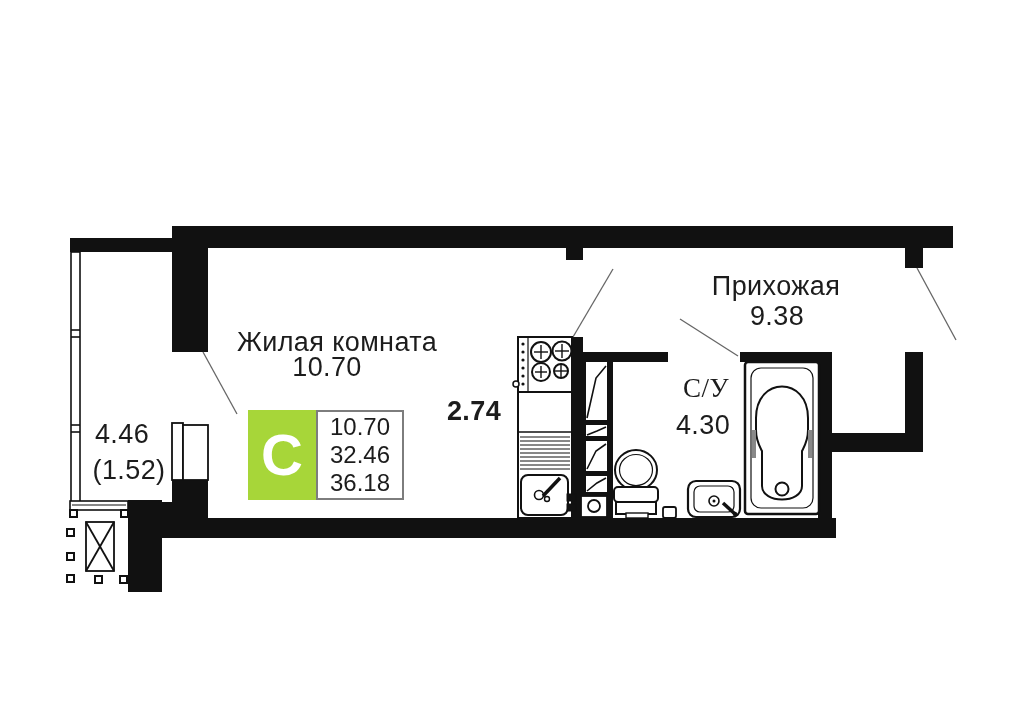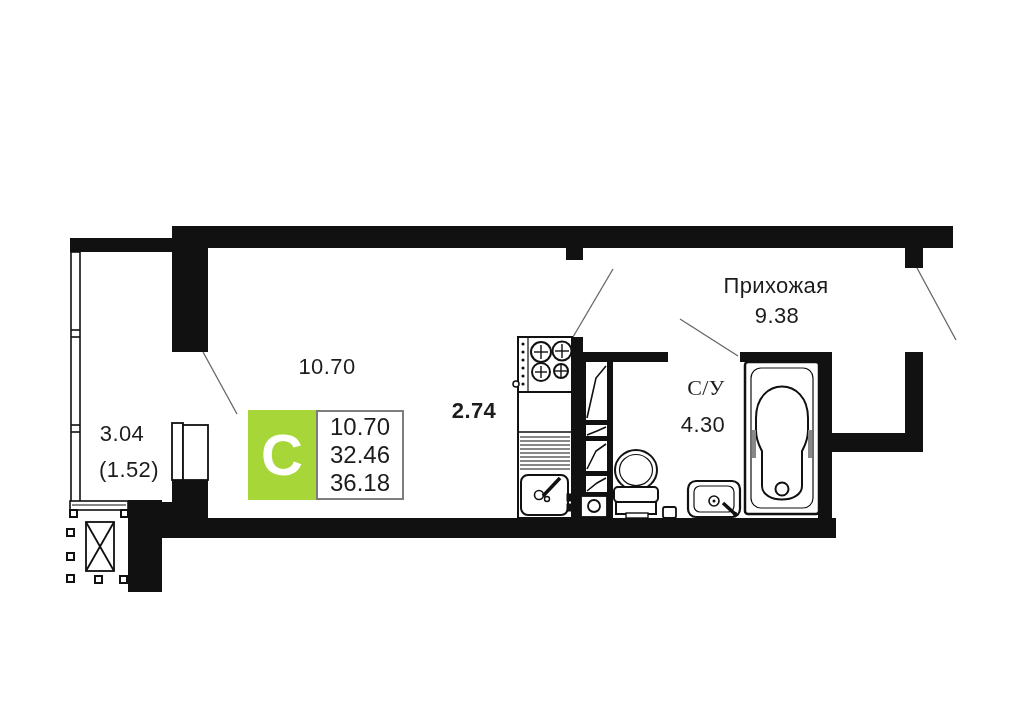--- a/index.html
+++ b/index.html
@@ -3,21 +3,21 @@
 <meta charset="utf-8">
 <style>
   html,body{margin:0;padding:0;background:#ffffff;}
   .canvas{
     position:relative;width:1024px;height:724px;background:#ffffff;
     font-family:"Liberation Sans", sans-serif;color:#1c1c1c;overflow:hidden;
   }
   svg{position:absolute;left:0;top:0;}
   .lbl{
     position:absolute;transform:translate(-50%,-50%);
-    font-size:22px;letter-spacing:.4px;white-space:nowrap;color:#1c1c1c;
+    font-size:27px;letter-spacing:.4px;white-space:nowrap;color:#1c1c1c;
   }
   .badge{
     position:absolute;left:248px;top:410px;width:68px;height:90px;
     background:#a7d639;display:flex;align-items:center;justify-content:center;
   }
   .badge-letter{color:#ffffff;font-size:58px;font-weight:bold;line-height:1;}
   .area-box{
     position:absolute;left:316px;top:410px;width:88px;height:90px;
     background:#ffffff;border:2px solid #7d7d7d;box-sizing:border-box;
     display:flex;flex-direction:column;justify-content:center;align-items:center;
@@ -174,27 +174,28 @@
     <g fill="#ffffff" stroke="#111111">
       <rect x="745" y="362" width="74" height="152" rx="3" stroke-width="2.5"></rect>
       <rect x="751" y="368" width="62" height="140" rx="10" stroke-width="1.2"></rect>
       <path d="M756,418 C756,376 808,376 808,418 L808,430 C808,441 804,447 802,451 L802,486 C802,504 762,504 762,486 L762,451 C760,447 756,441 756,430 Z" stroke-width="2"></path>
       <circle cx="782" cy="489" r="6.5" stroke-width="2"></circle>
       <rect x="752" y="430" width="4" height="28" fill="#888888" stroke="none"></rect>
       <rect x="808" y="430" width="4" height="28" fill="#888888" stroke="none"></rect>
     </g>
   </svg>
 
+  <div class="lbl" style="left:337px;top:342px;">Жилая комната</div>
   <div class="lbl" style="left:327px;top:367px;">10.70</div>
   <div class="lbl" style="left:776px;top:286px;">Прихожая</div>
   <div class="lbl" style="left:777px;top:316px;">9.38</div>
   <div class="lbl" style="left:706px;top:388px;font-family:Liberation Serif, serif;">С/У</div>
   <div class="lbl" style="left:703px;top:417px;margin-top:8px;">4.30</div>
   <div class="lbl" style="left:474px;top:411px;font-weight:bold;">2.74</div>
-  <div class="lbl" style="left:122px;top:434px;">3.04</div>
+  <div class="lbl" style="left:122px;top:434px;">4.46</div>
   <div class="lbl" style="left:129px;top:470px;">(1.52)</div>
 
   <div class="badge">
     <span class="badge-letter">С</span>
   </div>
   <div class="area-box">
     <div>10.70</div>
     <div>32.46</div>
     <div>36.18</div>
   </div>

